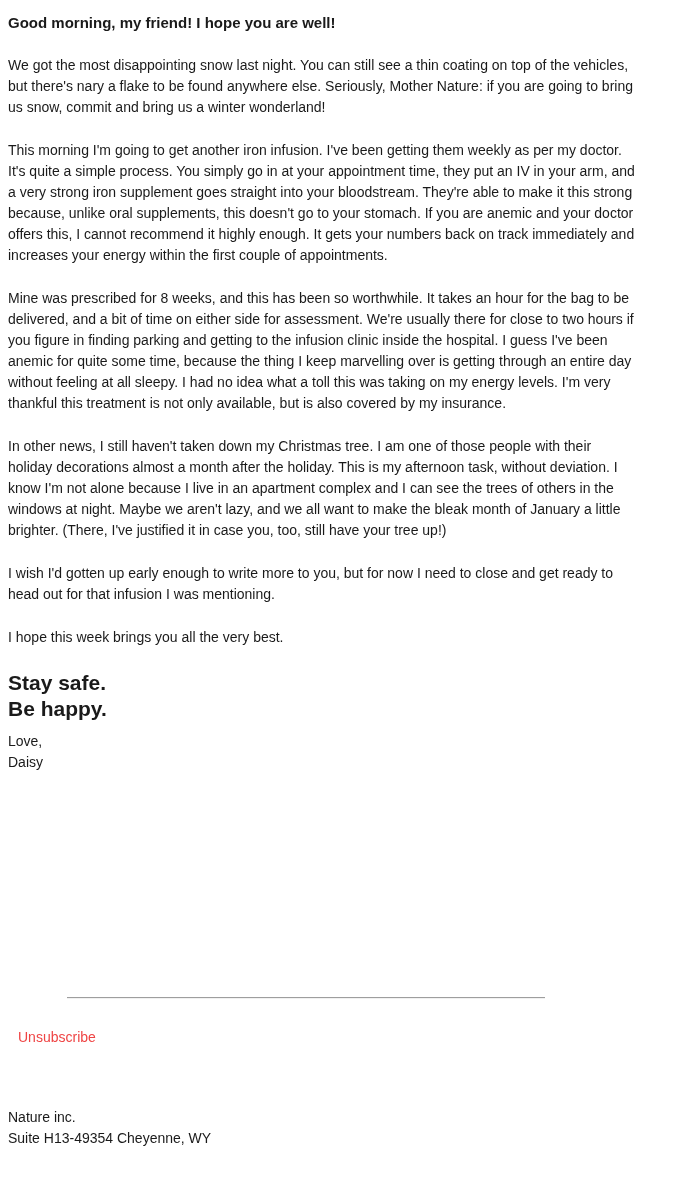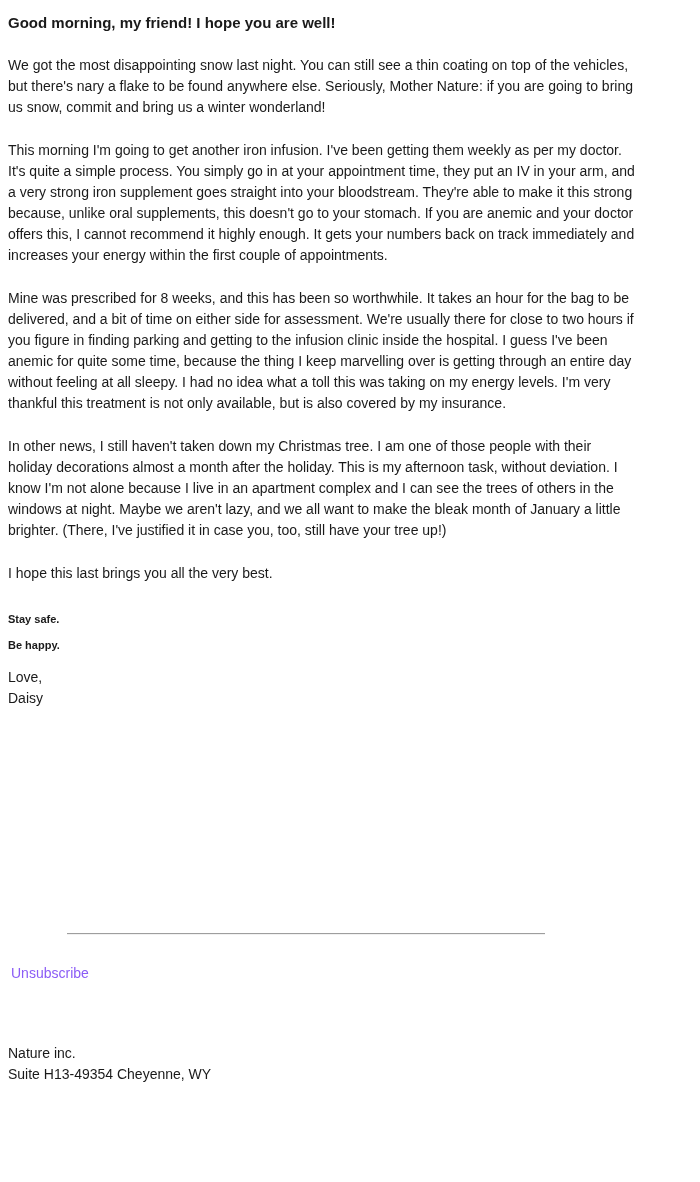--- a/index.html
+++ b/index.html
@@ -25,42 +25,42 @@
   .email-heading {
     font-size: 15px;
     font-weight: bold;
     line-height: 22px;
     margin: 0 0 21px 0;
   }
   .para {
     margin: 0 0 22px 0;
   }
   .signoff {
-    font-size: 11px;
+    font-size: 21px;
     font-weight: bold;
     line-height: 26px;
     margin: 0 0 9px 0;
   }
   .signature {
     margin: 0;
     line-height: 21px;
   }
   .footer-divider {
     height: 0;
     border: none;
     border-top: 1px solid #9e9e9e;
     border-bottom: 1px solid #f1f1f1;
     width: 478px;
     margin: 224px 0 0 59px;
   }
   .unsubscribe {
-    margin: 28px 0 0 3px;
+    margin: 28px 0 0 10px;
     line-height: 21px;
     display: inline-block;
-    color: #8b5cf6;
+    color: #ef4444;
     text-decoration: none;
     cursor: pointer;
   }
   .footer-address {
     margin: 59px 0 0 0;
     line-height: 21px;
   }
 </style>
 </head>
 <body>
@@ -70,22 +70,23 @@
   <div class="email-heading">Good morning, my friend! I hope you are well!</div>
 
   <p class="para">We got the most disappointing snow last night. You can still see a thin coating on top of the vehicles, but there's nary a flake to be found anywhere else. Seriously, Mother Nature: if you are going to bring us snow, commit and bring us a winter wonderland!</p>
 
   <p class="para">This morning I'm going to get another iron infusion. I've been getting them weekly as per my doctor. It's quite a simple process. You simply go in at your appointment time, they put an IV in your arm, and a very strong iron supplement goes straight into your bloodstream. They're able to make it this strong because, unlike oral supplements, this doesn't go to your stomach. If you are anemic and your doctor offers this, I cannot recommend it highly enough. It gets your numbers back on track immediately and increases your energy within the first couple of appointments.</p>
 
   <p class="para">Mine was prescribed for 8 weeks, and this has been so worthwhile. It takes an hour for the bag to be delivered, and a bit of time on either side for assessment. We're usually there for close to two hours if you figure in finding parking and getting to the infusion clinic inside the hospital. I guess I've been anemic for quite some time, because the thing I keep marvelling over is getting through an entire day without feeling at all sleepy. I had no idea what a toll this was taking on my energy levels. I'm very thankful this treatment is not only available, but is also covered by my insurance.</p>
 
   <p class="para">In other news, I still haven't taken down my Christmas tree. I am one of those people with their holiday decorations almost a month after the holiday. This is my afternoon task, without deviation. I know I'm not alone because I live in an apartment complex and I can see the trees of others in the windows at night. Maybe we aren't lazy, and we all want to make the bleak month of January a little brighter. (There, I've justified it in case you, too, still have your tree up!)</p>
 
+  <p class="para">I wish I'd gotten up early enough to write more to you, but for now I need to close and get ready to head out for that infusion I was mentioning.</p>
 
-  <p class="para">I hope this last brings you all the very best.</p>
+  <p class="para">I hope this week brings you all the very best.</p>
 
   <div class="signoff">
     <div>Stay safe.</div>
     <div>Be happy.</div>
   </div>
 
   <div class="signature">
     <div>Love,</div>
     <div>Daisy</div>
   </div>

